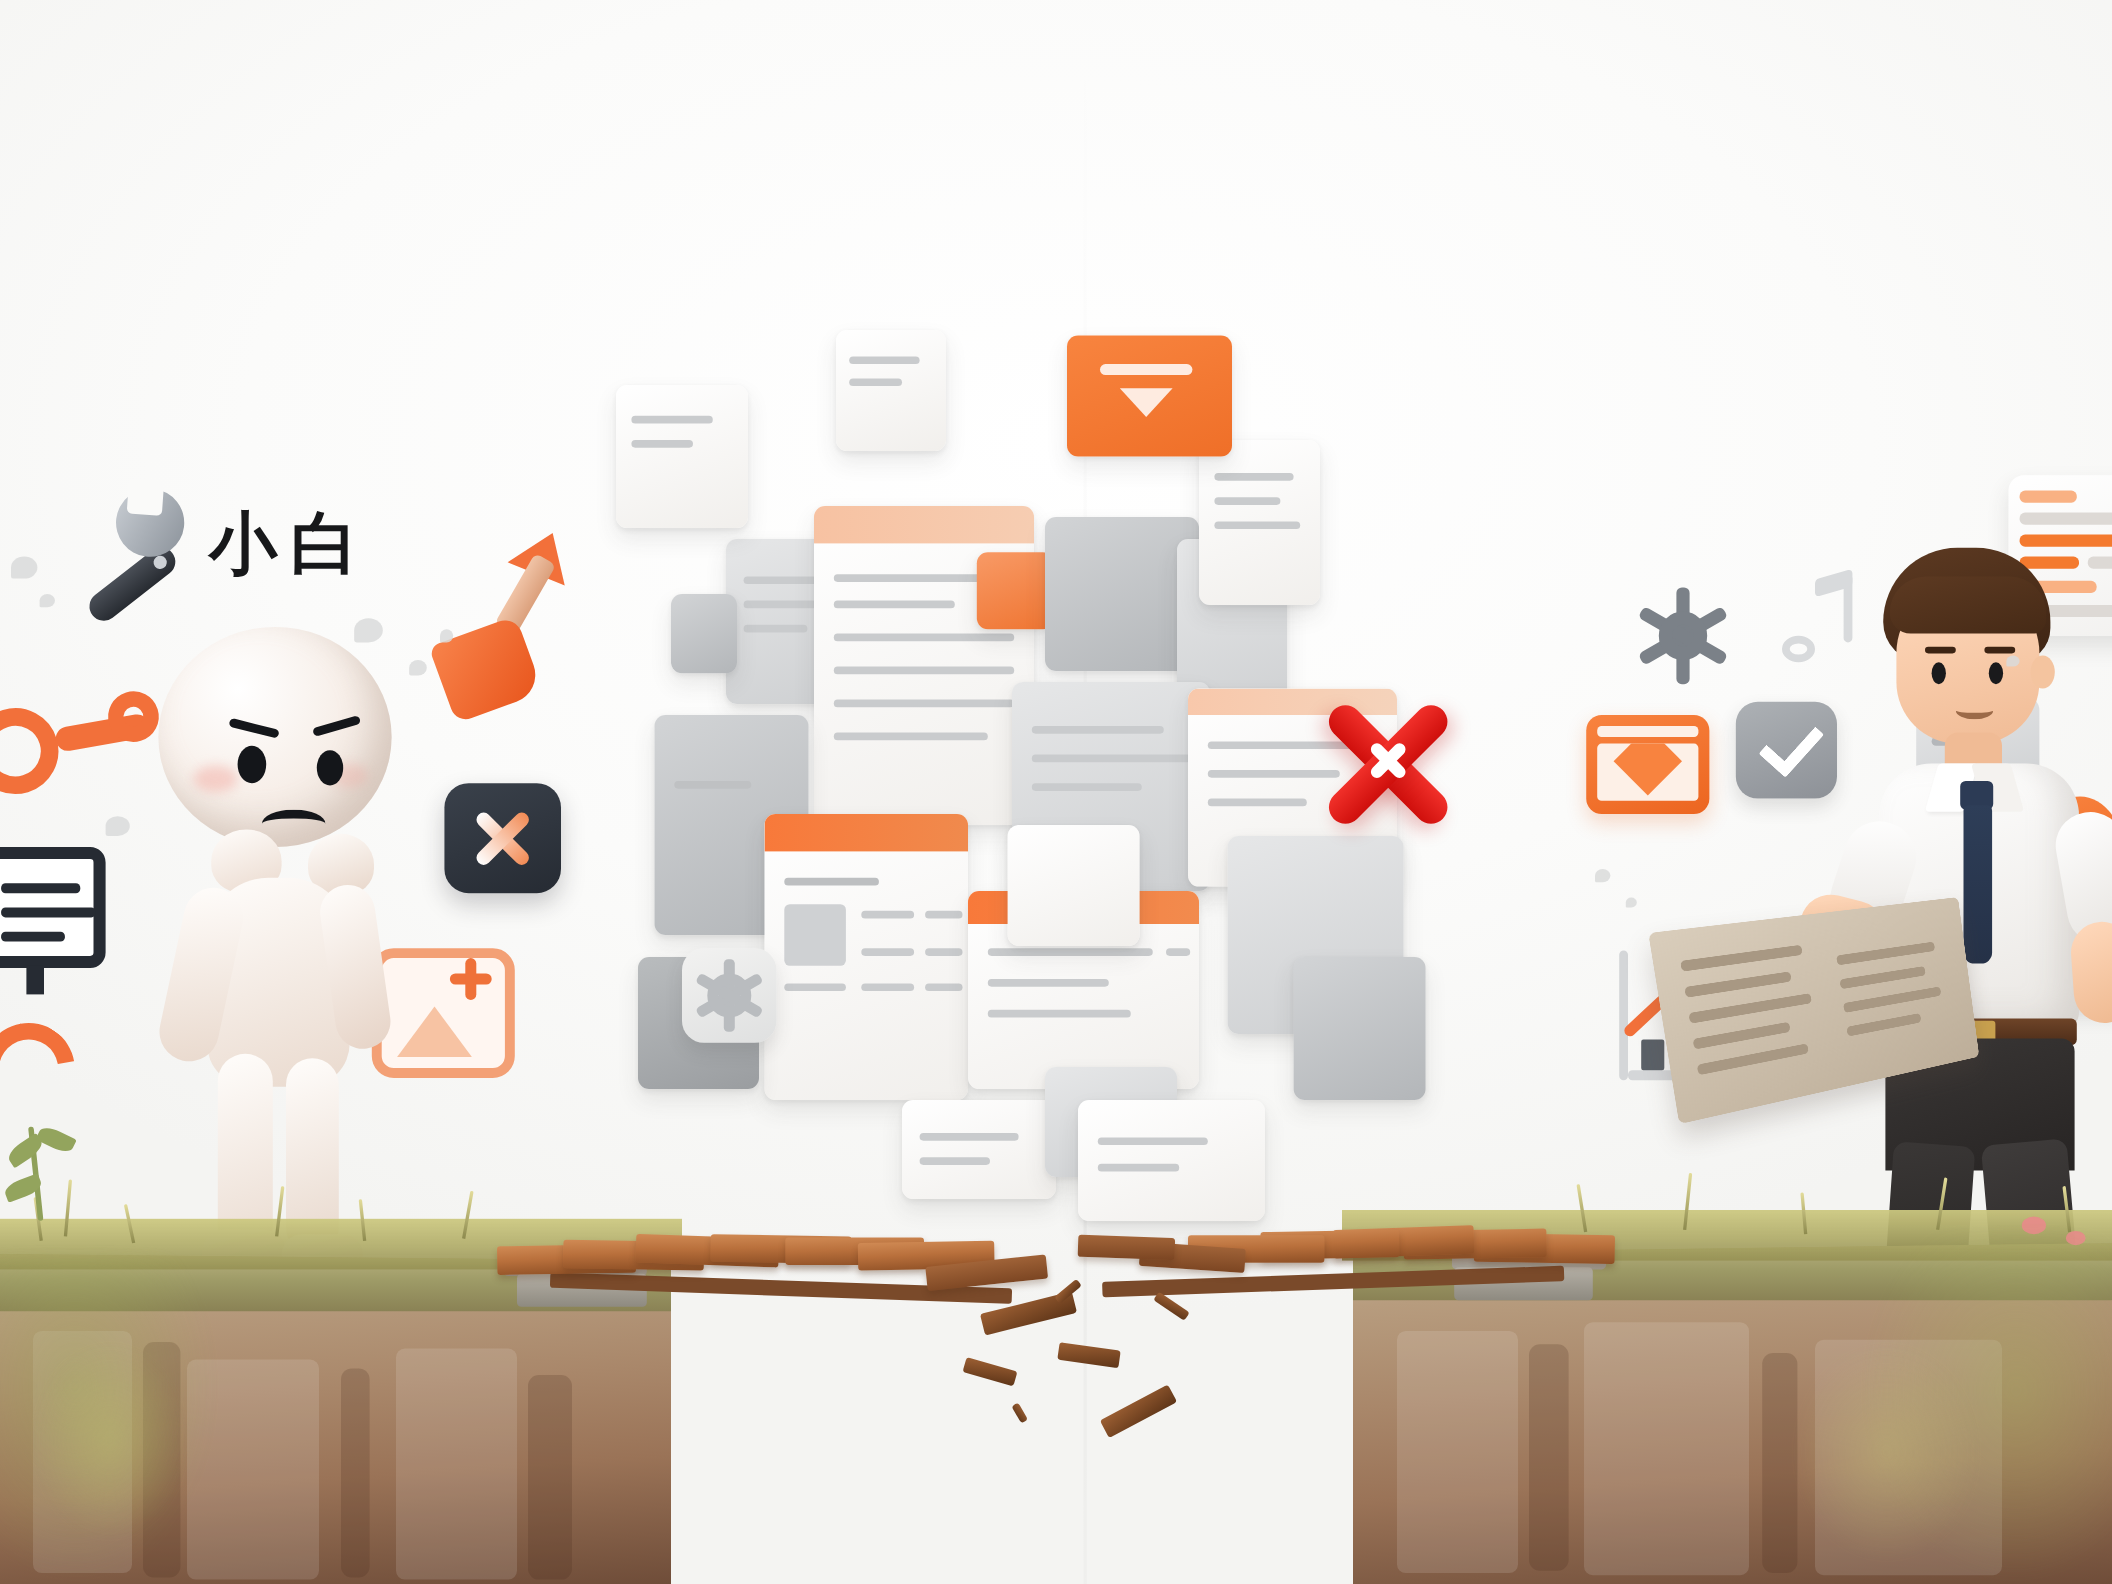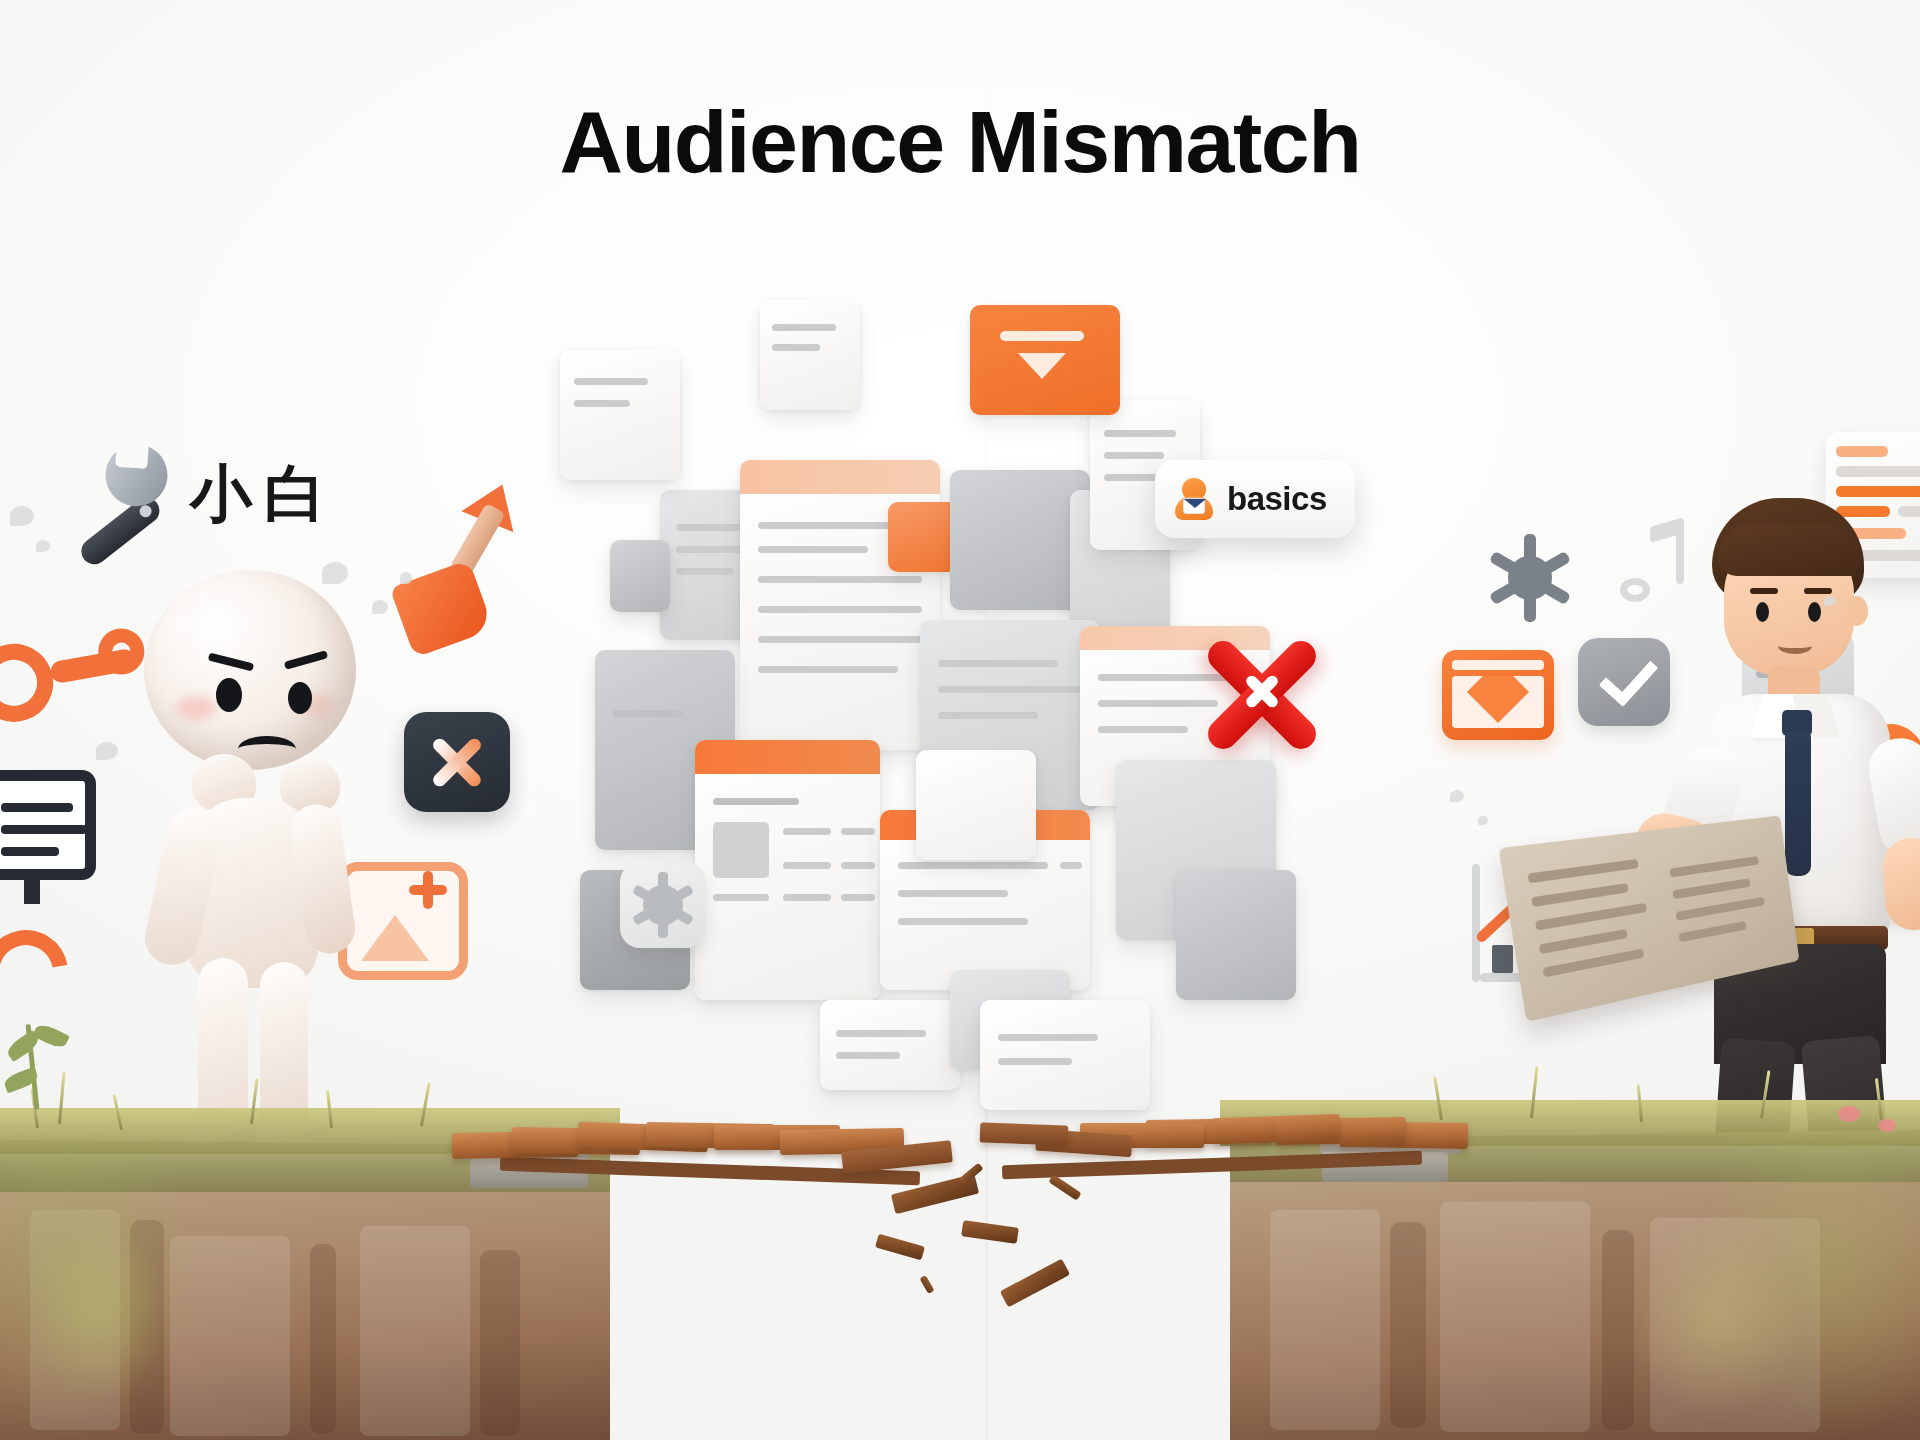--- a/index.html
+++ b/index.html
@@ -299,21 +299,20 @@
   .flower{ position:absolute; width:22px;height:16px;border-radius:50%;background:#e98b8b; opacity:.9;}
   .fg-blur{ position:absolute; filter:blur(6px); opacity:.85; }
 </style>
 </head>
 <body>
 
 <div id="stage">
 
   <div class="panel-seam"></div>
 
-  <div class="title">Audience Mismatch</div>
 
   <div>
 
     <div class="cn-label">小白</div>
 
     <div class="wrench">
       <div class="handle"></div>
         <div class="head"></div>
     </div>
 
@@ -487,28 +486,20 @@
     <div class="card plain" style="left:-10px; top:230px; width:60px;height:72px;"></div>
   </div>
 
   <div class="gearchip">
     <div class="t"></div>
       <div class="t"></div>
       <div class="t"></div>
       <div class="g"></div>
   </div>
 
-  <div class="basics">
-    <div class="ava">
-      <div class="head"></div>
-        <div class="body"></div>
-        <div class="card2"></div>
-    </div>
-    <div class="txt">basics</div>
-  </div>
 
   <div class="redx">
     <i></i>
       <i></i>
     <div class="inner">
         <b></b>
         <b></b>
       </div>
   </div>
 

